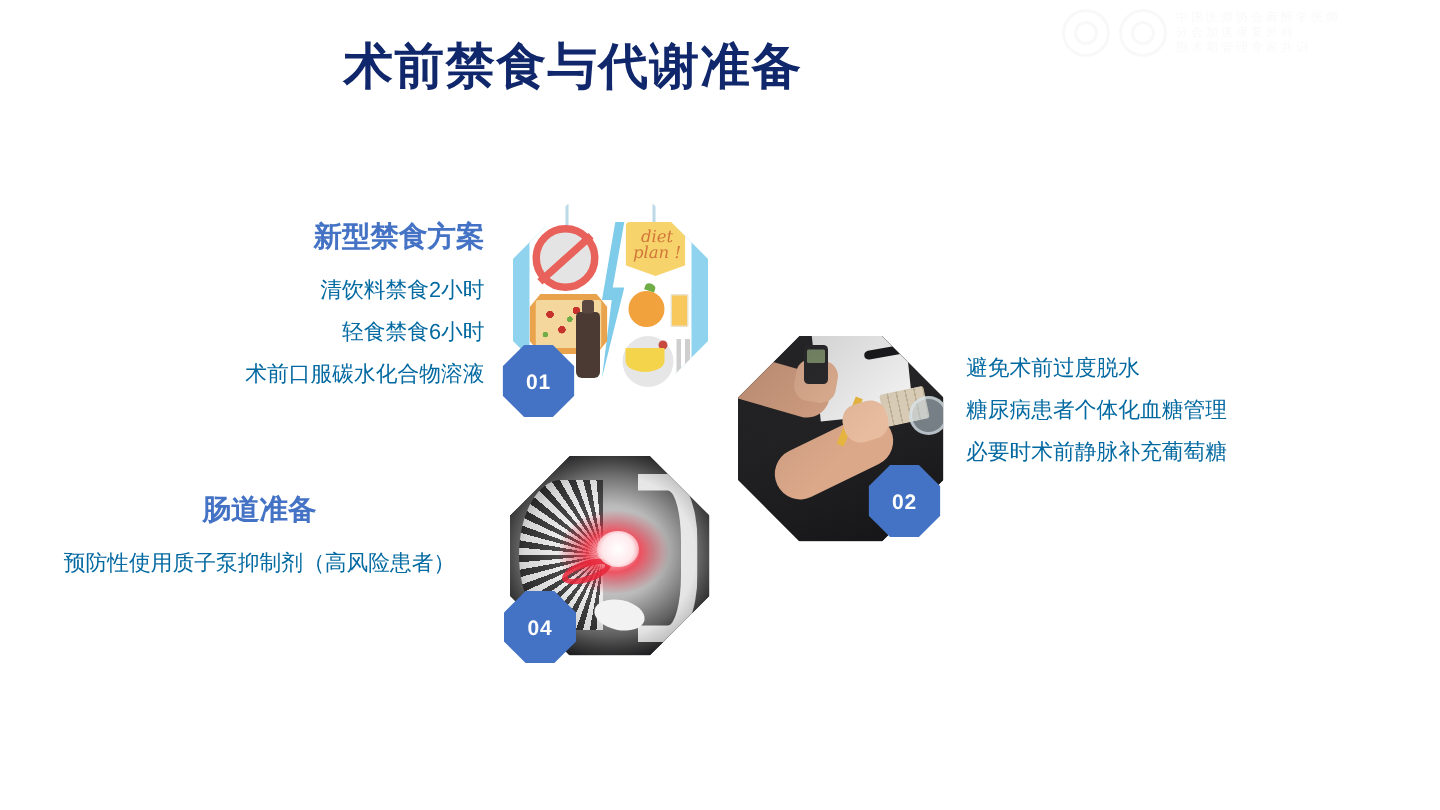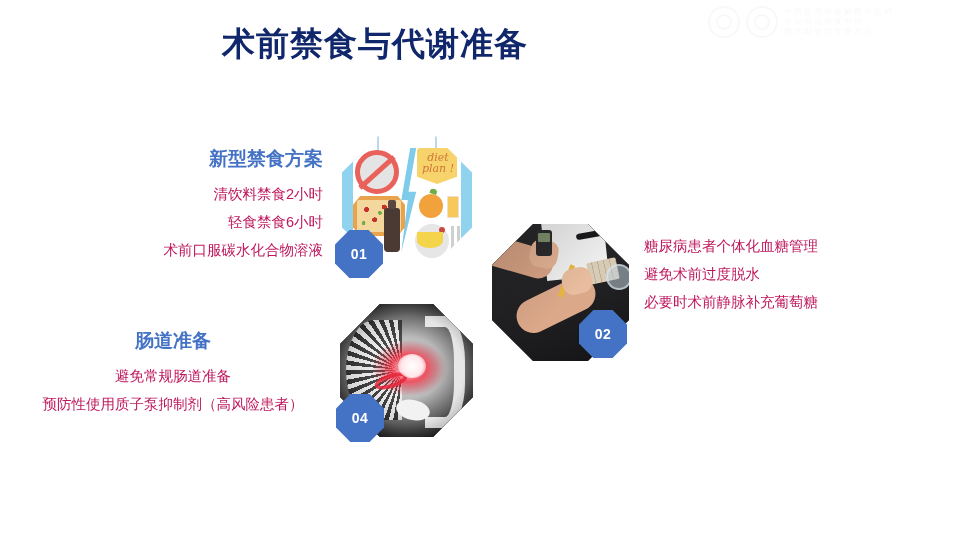--- a/index.html
+++ b/index.html
@@ -46,21 +46,21 @@
     line-height: 10px;
     color: #555;
     letter-spacing: 2px;
     text-align: left;
     white-space: nowrap;
   }
 
   
   #slide-title {
     position: absolute;
-    left: 0;
+    left: 7px;
     top: 22px;
     width: 750px;
     text-align: center;
     font-size: 33px;
     font-weight: bold;
     color: #10276B;
     letter-spacing: 1px;
     white-space: nowrap;
   }
 
@@ -68,21 +68,21 @@
   .block { position: absolute; }
   .block .blk-heading {
     font-size: 19px;
     font-weight: bold;
     color: #4472C4;
     line-height: 26px;
     margin-bottom: 8px;
   }
   .block .blk-list {
     font-size: 14.5px;
-    color: #be185d;
+    color: #0369a1;
     line-height: 28px;
   }
   .block .blk-line { white-space: nowrap; }
 
   
   #block-01 {
     left: 23px;
     top: 146px;
     width: 300px;
     text-align: right;
@@ -534,30 +534,29 @@
     <div class="arm-b"></div>
     <div class="pencil"></div>
     <div class="hand-b"></div>
     <div class="shade"></div>
   </div>
 
   <div class="badge" id="badge-02">02</div>
 
   <div class="block" id="block-02">
     <div class="blk-list">
+      <div class="blk-line">避免术前过度脱水</div>
       <div class="blk-line">糖尿病患者个体化血糖管理</div>
-      <div class="blk-line">避免术前过度脱水</div>
       <div class="blk-line">必要时术前静脉补充葡萄糖</div>
     </div>
   </div>
 
   <div class="block" id="block-03">
     <div class="blk-heading">肠道准备</div>
     <div class="blk-list">
-      <div class="blk-line">避免常规肠道准备</div>
       <div class="blk-line wrap">预防性使用质子泵抑制剂（高风险患者）</div>
     </div>
   </div>
 
   <div class="octa" id="pic-03">
     <div class="xray-base"></div>
     <div class="haustra"></div>
     <div class="loop-right"></div>
     <div class="glow-red"></div>
     <div class="strand-a"></div>

